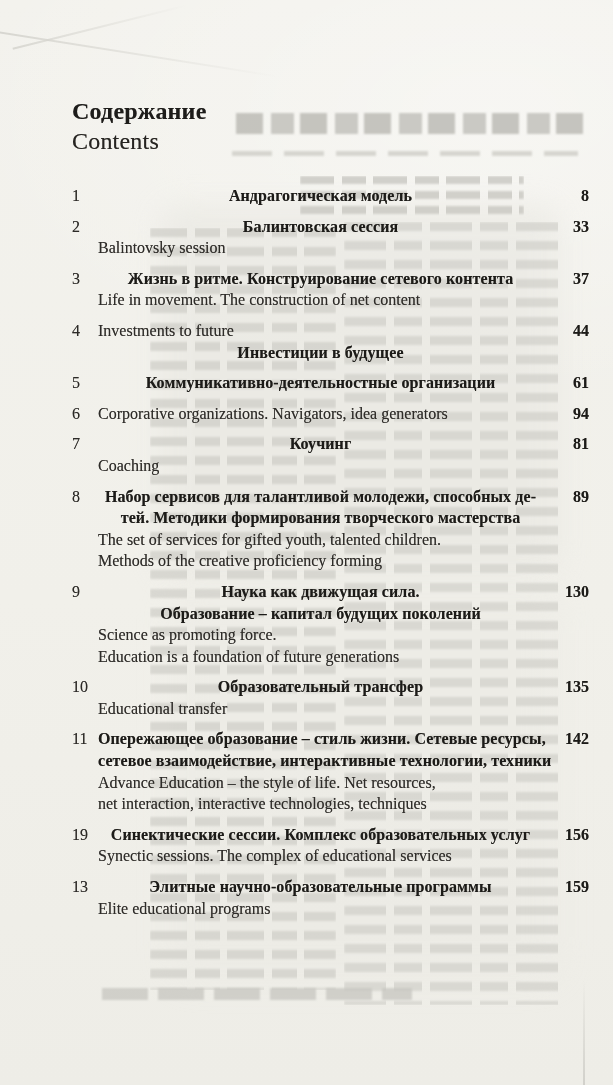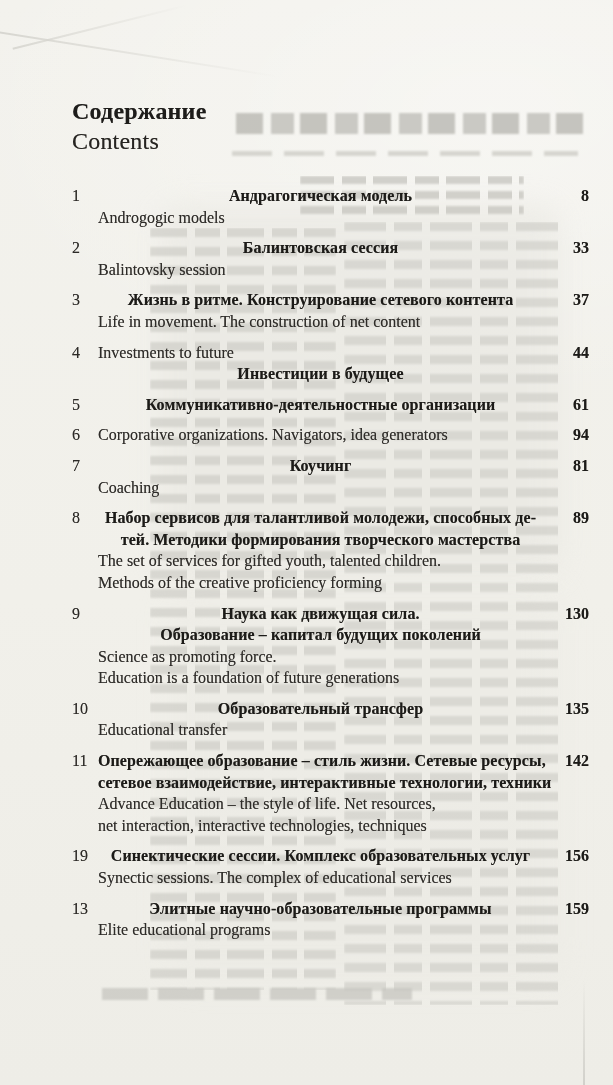--- a/index.html
+++ b/index.html
@@ -147,21 +147,20 @@
   <div class="content">
     <div class="titles-block">
       <div class="title-line title-ru">Содержание</div>
       <div class="title-line title-en">Contents</div>
     </div>
     <ol class="toc" id="toc">
         <li class="entry">
           <span class="num">1</span>
           <div class="titles">
             <div class="line ru">Андрагогическая модель</div>
-            <div class="line en">Androgogic models</div>
           </div>
           <span class="pg">8</span>
         </li>
         <li class="entry">
           <span class="num">2</span>
           <div class="titles">
             <div class="line ru">Балинтовская сессия</div>
             <div class="line en">Balintovsky session</div>
           </div>
           <span class="pg">33</span>

